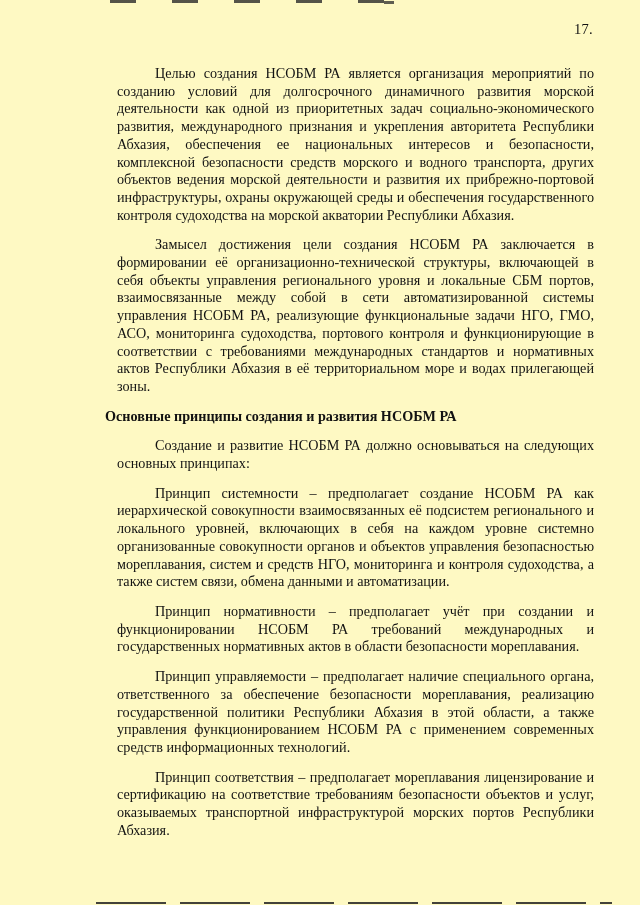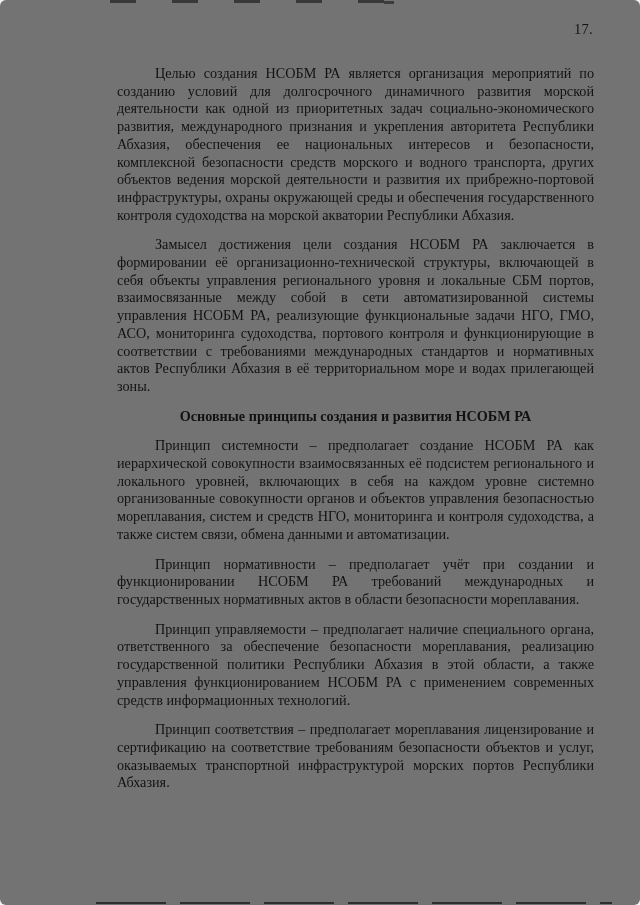--- a/index.html
+++ b/index.html
@@ -5,42 +5,40 @@
   html, body { margin: 0; padding: 0; }
   body {
     width: 640px; height: 905px;
     background: #f2f2f0;
     font-family: "Liberation Serif", "DejaVu Serif", serif;
     color: #121212;
   }
   .page {
     position: relative;
     width: 640px; height: 905px;
-    background: #737373;
+    background: #fef9c3;
     overflow: hidden;
-    border-radius: 6px;
   }
   .page-number {
     position: absolute;
     top: 21px; right: 47px;
     font-size: 14.5px;
     letter-spacing: 0.3px;
   }
   .content {
     position: absolute;
     top: 53px; left: 105px;
     width: 501px;
     font-size: 14.2px;
     line-height: 17.7px;
     text-align: justify;
   }
   .para { margin: 12px; text-indent: 38px; }
   .heading {
     font-weight: bold;
-    text-align: center;
     text-indent: 0;
     margin: 9px 0 8px 0;
   }
   .artifact { position: absolute; pointer-events: none; }
   .artifact-top {
     top: 0; left: 110px; width: 282px; height: 3px;
     background: repeating-linear-gradient(90deg, #2a2a2a 0 26px, transparent 26px 62px);
     opacity: .8;
   }
   .artifact-top2 {
@@ -60,20 +58,21 @@
 
   <div class="artifact artifact-top"></div>
   <div class="artifact artifact-top2"></div>
 
   <div class="page-number">17.</div>
 
   <div class="content">
     <p class="para">Целью создания НСОБМ РА является организация мероприятий по созданию условий для долгосрочного динамичного развития морской деятельности как одной из приоритетных задач социально-экономического развития, международного признания и укрепления авторитета Республики Абхазия, обеспечения ее национальных интересов и безопасности, комплексной безопасности средств морского и водного транспорта, других объектов ведения морской деятельности и развития их прибрежно-портовой инфраструктуры, охраны окружающей среды и обеспечения государственного контроля судоходства на морской акватории Республики Абхазия.</p>
     <p class="para">Замысел достижения цели создания НСОБМ РА заключается в формировании её организационно-технической структуры, включающей в себя объекты управления регионального уровня и локальные СБМ портов, взаимосвязанные между собой в сети автоматизированной системы управления НСОБМ РА, реализующие функциональные задачи НГО, ГМО, АСО, мониторинга судоходства, портового контроля и функционирующие в соответствии с требованиями международных стандартов и нормативных актов Республики Абхазия в её территориальном море и водах прилегающей зоны.</p>
     <p class="para heading">Основные принципы создания и развития НСОБМ РА</p>
+    <p class="para">Создание и развитие НСОБМ РА должно основываться на следующих основных принципах:</p>
     <p class="para">Принцип системности – предполагает создание НСОБМ РА как иерархической совокупности взаимосвязанных её подсистем регионального и локального уровней, включающих в себя на каждом уровне системно организованные совокупности органов и объектов управления безопасностью мореплавания, систем и средств НГО, мониторинга и контроля судоходства, а также систем связи, обмена данными и автоматизации.</p>
     <p class="para">Принцип нормативности – предполагает учёт при создании и функционировании НСОБМ РА требований международных и государственных нормативных актов в области безопасности мореплавания.</p>
     <p class="para">Принцип управляемости – предполагает наличие специального органа, ответственного за обеспечение безопасности мореплавания, реализацию государственной политики Республики Абхазия в этой области, а также управления функционированием НСОБМ РА с применением современных средств информационных технологий.</p>
     <p class="para">Принцип соответствия – предполагает мореплавания лицензирование и сертификацию на соответствие требованиям безопасности объектов и услуг, оказываемых транспортной инфраструктурой морских портов Республики Абхазия.</p>
   </div>
 
   <div class="artifact artifact-bottom"></div>
 
 </div>
 

